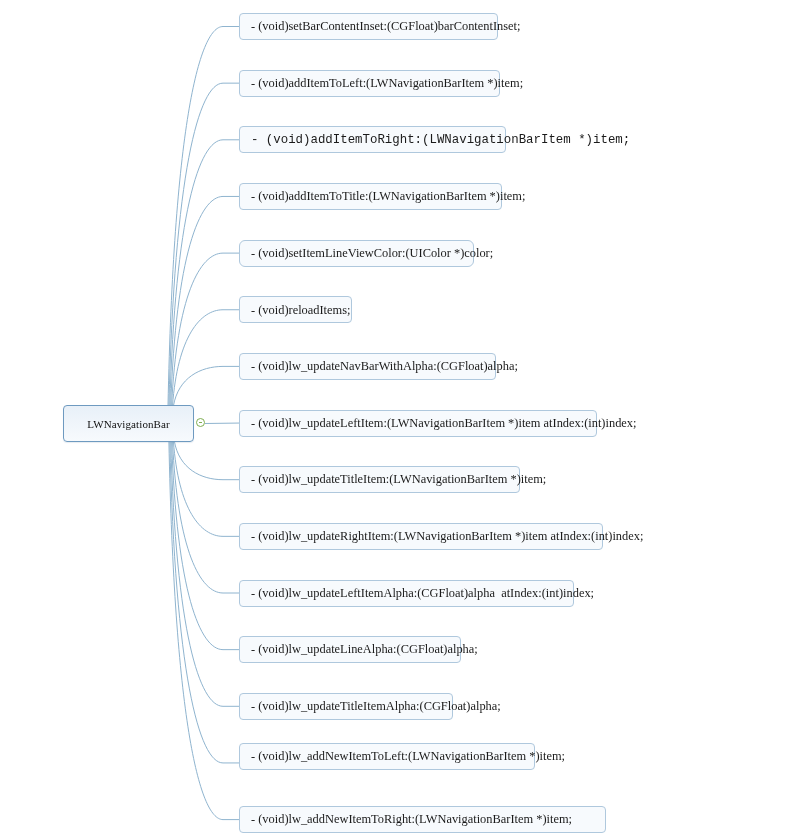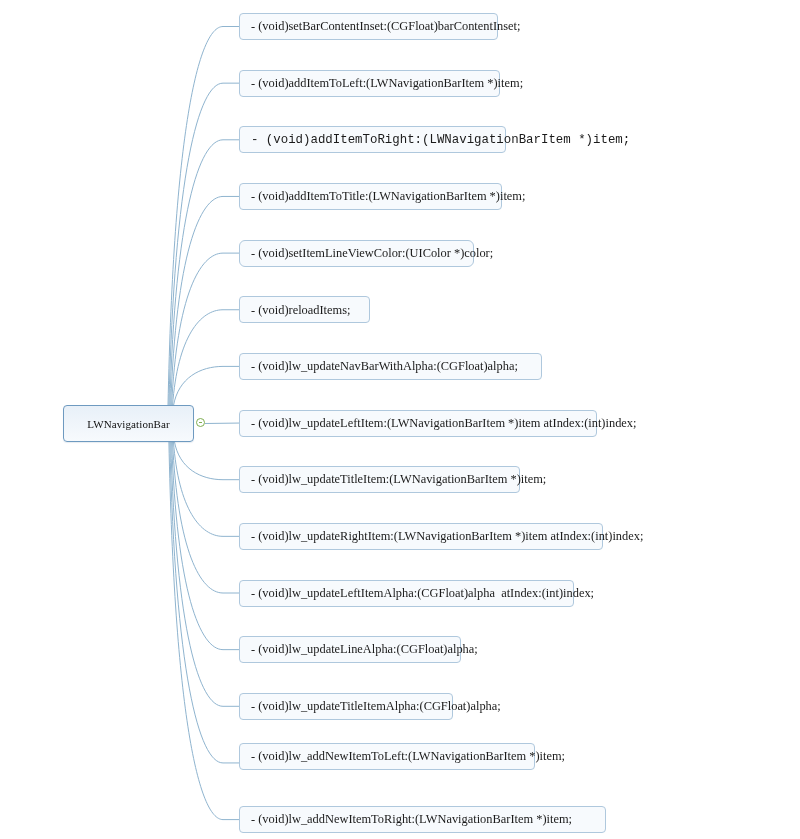--- a/index.html
+++ b/index.html
@@ -122,22 +122,22 @@
   </div>
 
   <div class="collapse-handle"></div>
 
   <div id="child-nodes">
       <div class="node node-child" style="left: 239px; top: 13px; width: 259px;"><span class="node-label">- (void)setBarContentInset:(CGFloat)barContentInset;</span></div>
       <div class="node node-child" style="left: 239px; top: 69.65px; width: 261px;"><span class="node-label">- (void)addItemToLeft:(LWNavigationBarItem *)item;</span></div>
       <div class="node node-child" style="left: 239px; top: 126.3px; width: 267px; font-family: Liberation Mono, monospace;"><span class="node-label">- (void)addItemToRight:(LWNavigationBarItem *)item;</span></div>
       <div class="node node-child" style="left: 239px; top: 182.95px; width: 263px; text-align: center;"><span class="node-label">- (void)addItemToTitle:(LWNavigationBarItem *)item;</span></div>
       <div class="node node-child" style="left: 239px; top: 239.6px; width: 235px; border-radius: 6px;"><span class="node-label">- (void)setItemLineViewColor:(UIColor *)color;</span></div>
-      <div class="node node-child" style="left: 239px; top: 296.25px; width: 131px;"><span class="node-label">- (void)reloadItems;</span></div>
-      <div class="node node-child" style="left: 239px; top: 352.9px; width: 303px;"><span class="node-label">- (void)lw_updateNavBarWithAlpha:(CGFloat)alpha;</span></div>
+      <div class="node node-child" style="left: 239px; top: 296.25px; width: 113px;"><span class="node-label">- (void)reloadItems;</span></div>
+      <div class="node node-child" style="left: 239px; top: 352.9px; width: 257px;"><span class="node-label">- (void)lw_updateNavBarWithAlpha:(CGFloat)alpha;</span></div>
       <div class="node node-child" style="left: 239px; top: 409.55px; width: 358px;"><span class="node-label">- (void)lw_updateLeftItem:(LWNavigationBarItem *)item atIndex:(int)index;</span></div>
       <div class="node node-child" style="left: 239px; top: 466.2px; width: 281px;"><span class="node-label">- (void)lw_updateTitleItem:(LWNavigationBarItem *)item;</span></div>
       <div class="node node-child" style="left: 239px; top: 522.85px; width: 364px;"><span class="node-label">- (void)lw_updateRightItem:(LWNavigationBarItem *)item atIndex:(int)index;</span></div>
       <div class="node node-child" style="left: 239px; top: 579.5px; width: 335px;"><span class="node-label">- (void)lw_updateLeftItemAlpha:(CGFloat)alpha  atIndex:(int)index;</span></div>
       <div class="node node-child" style="left: 239px; top: 636.15px; width: 222px;"><span class="node-label">- (void)lw_updateLineAlpha:(CGFloat)alpha;</span></div>
       <div class="node node-child" style="left: 239px; top: 692.8px; width: 214px;"><span class="node-label">- (void)lw_updateTitleItemAlpha:(CGFloat)alpha;</span></div>
       <div class="node node-child" style="left: 239px; top: 743px; width: 296px;"><span class="node-label">- (void)lw_addNewItemToLeft:(LWNavigationBarItem *)item;</span></div>
       <div class="node node-child" style="left: 239px; top: 806.1px; width: 367px;"><span class="node-label">- (void)lw_addNewItemToRight:(LWNavigationBarItem *)item;</span></div>
     </div>
 

